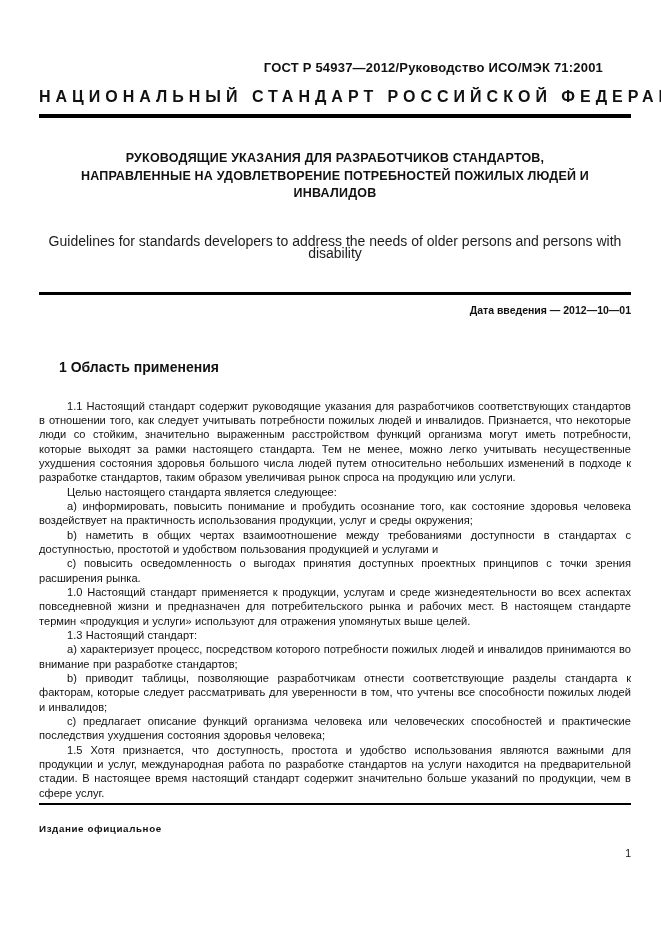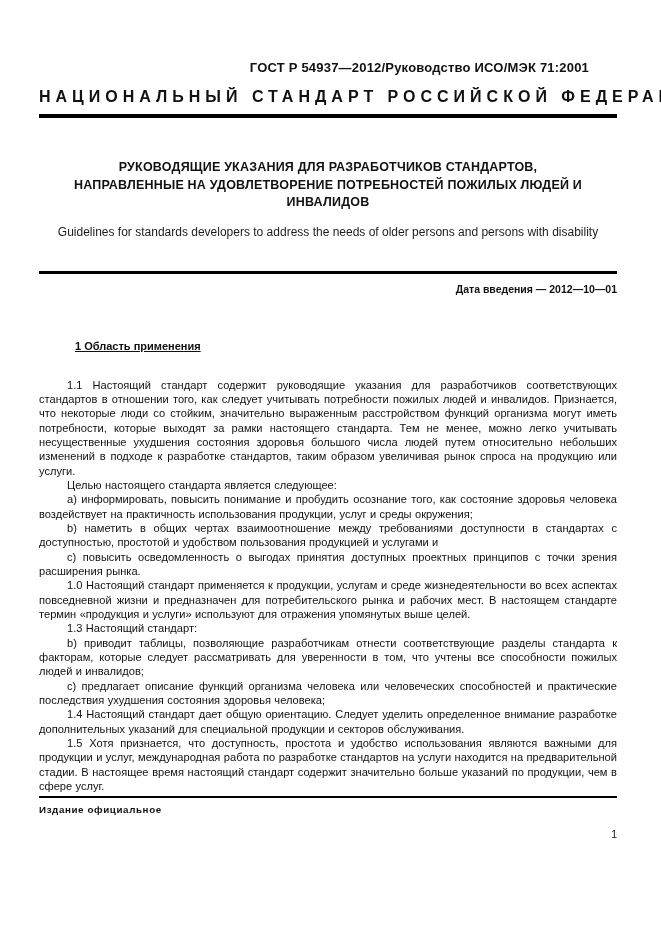--- a/index.html
+++ b/index.html
@@ -8,21 +8,21 @@
     background: #ffffff;
   }
   .page {
     position: relative;
     width: 661px;
     height: 936px;
     background: #ffffff;
     color: #111111;
     font-family: "Liberation Sans", sans-serif;
     box-sizing: border-box;
-    padding: 60px 44px 0 39px;
+    padding: 60px 30px 0 39px;
     overflow: hidden;
   }
   .doc-code {
     font-size: 13px;
     font-weight: bold;
     line-height: 16px;
     text-align: right;
     padding-right: 28px;
     letter-spacing: 0.2px;
   }
@@ -45,61 +45,60 @@
   }
   .rule-mid {
     margin-top: 33px;
     height: 3px;
   }
   .rule-footer {
     margin-top: 3px;
     height: 2px;
   }
   .title-ru {
-    margin-top: 41px;
+    margin-top: 32px;
     text-align: center;
     font-weight: bold;
     font-size: 12.5px;
     line-height: 17.5px;
     letter-spacing: 0.2px;
   }
   .title-en {
-    margin-top: 14px;
+    margin-top: 32px;
     text-align: center;
-    font-size: 12px;
+    font-size: 14px;
     line-height: 12px;
     color: #1c1c1c;
   }
   .intro-date {
     margin-top: 9px;
     text-align: right;
     font-weight: bold;
     font-size: 10.5px;
     line-height: 13px;
   }
   .section-heading {
-    margin: 42px 0 0 36px;
-    font-size: 11px;
+    margin: 42px 0 0 20px;
+    font-size: 14px;
     font-weight: bold;
     line-height: 17px;
-    text-decoration: underline;
   }
   .paragraphs {
     margin-top: 23px;
   }
   .paragraphs p {
     margin: 0;
     font-size: 11.1px;
     line-height: 14.35px;
     text-align: justify;
     text-indent: 28px;
     word-spacing: 0.3px;
   }
   .footer-note {
-    margin-top: 6px;
+    margin-top: 18px;
     font-weight: bold;
     font-size: 9.8px;
     line-height: 12px;
     letter-spacing: 0.6px;
   }
   .page-number {
     margin-top: 12px;
     text-align: right;
     font-size: 10.5px;
     line-height: 13px;
@@ -130,23 +129,23 @@
   <h2 class="section-heading">1  Область применения</h2>
 
   <div class="paragraphs" id="paragraphs-container">
       <p>1.1  Настоящий стандарт содержит руководящие указания для разработчиков соответствующих стандартов в отношении того, как следует учитывать потребности пожилых людей и инвалидов. Признается, что некоторые люди со стойким, значительно выраженным расстройством функций организма могут иметь потребности, которые выходят за рамки настоящего стандарта. Тем не менее, можно легко учитывать несущественные ухудшения состояния здоровья большого числа людей путем относительно небольших изменений в подходе к разработке стандартов, таким образом увеличивая рынок спроса на продукцию или услуги.</p>
       <p>Целью настоящего стандарта является следующее:</p>
       <p>a)  информировать, повысить понимание и пробудить осознание того, как состояние здоровья человека воздействует на практичность использования продукции, услуг и среды окружения;</p>
       <p>b)  наметить в общих чертах взаимоотношение между требованиями доступности в стандартах с доступностью, простотой и удобством пользования продукцией и услугами и</p>
       <p>c)  повысить осведомленность о выгодах принятия доступных проектных принципов с точки зрения расширения рынка.</p>
       <p>1.0  Настоящий стандарт применяется к продукции, услугам и среде жизнедеятельности во всех аспектах повседневной жизни и предназначен для потребительского рынка и рабочих мест. В настоящем стандарте термин «продукция и услуги» используют для отражения упомянутых выше целей.</p>
       <p>1.3  Настоящий стандарт:</p>
+      <p>a)  характеризует процесс, посредством которого потребности пожилых людей и инвалидов принимаются во внимание при разработке стандартов;</p>
       <p>b)  приводит таблицы, позволяющие разработчикам отнести соответствующие разделы стандарта к факторам, которые следует рассматривать для уверенности в том, что учтены все способности пожилых людей и инвалидов;</p>
       <p>c)  предлагает описание функций организма человека или человеческих способностей и практические последствия ухудшения состояния здоровья человека;</p>
-      <p>1.4  Настоящий стандарт дает общую ориентацию. Следует уделить определенное внимание разработке дополнительных указаний для специальной продукции и секторов обслуживания.</p>
       <p>1.5  Хотя признается, что доступность, простота и удобство использования являются важными для продукции и услуг, международная работа по разработке стандартов на услуги находится на предварительной стадии. В настоящее время настоящий стандарт содержит значительно больше указаний по продукции, чем в сфере услуг.</p>
     </div>
 
   <div class="rule rule-footer"></div>
 
   <div class="footer-note">Издание официальное</div>
 
   <div class="page-number">1</div>
 
 </div>

